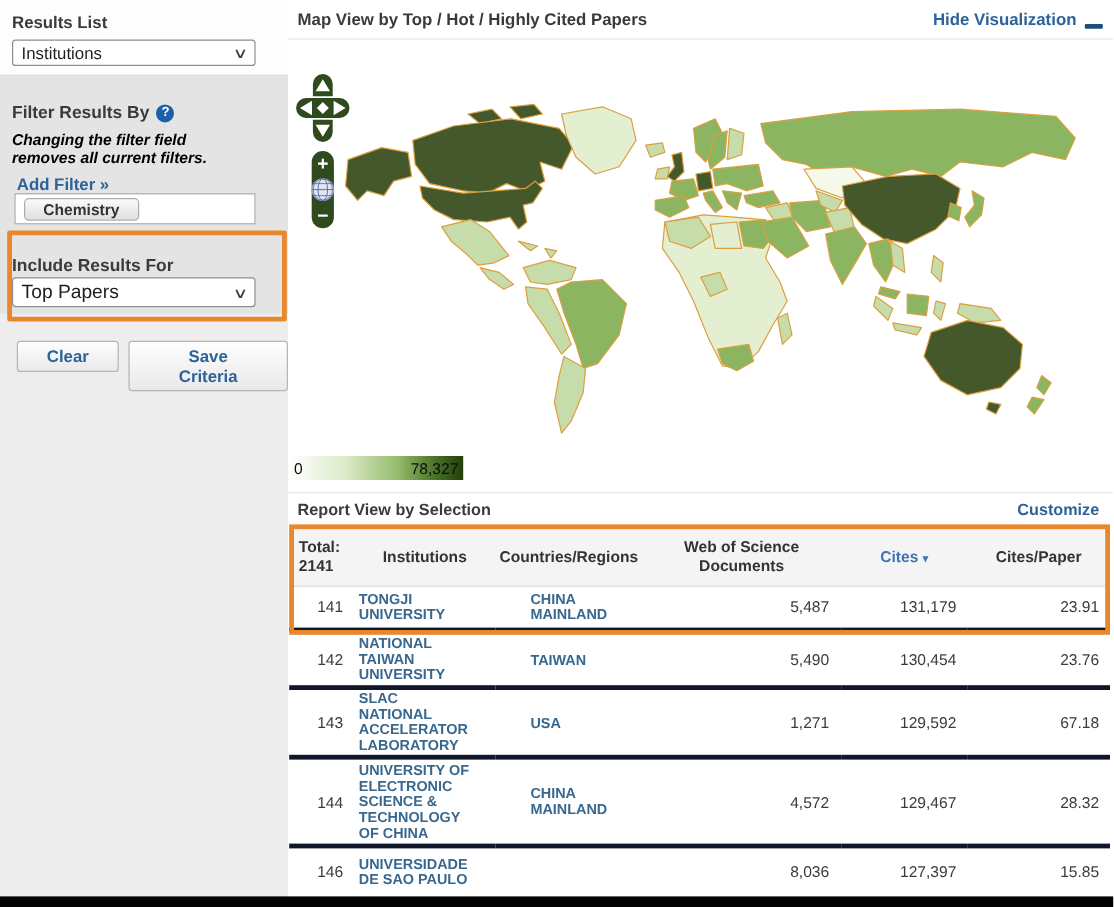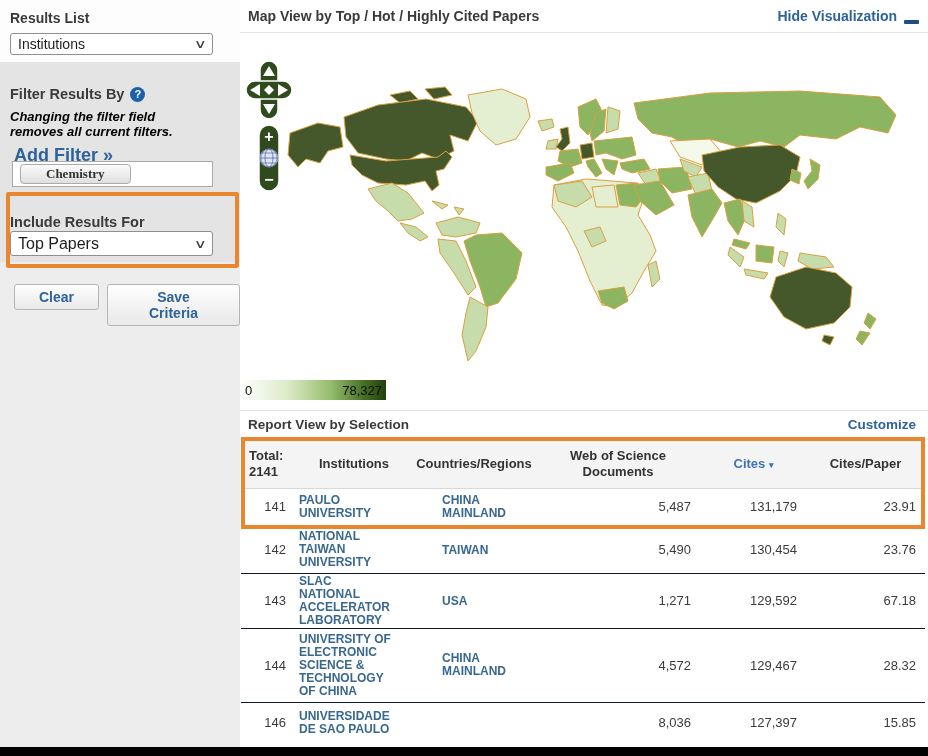--- a/index.html
+++ b/index.html
@@ -14,26 +14,26 @@
           display:flex;align-items:center;justify-content:space-between;padding:0 7px;
           border-radius:3px;font-size:14px;color:#1d1d1d;margin-top:7px;cursor:default;}
   .select .chev{font-size:12px;color:#444;transform:scaleX(1.5);}
   .select.big{height:25px;font-size:16px;}
 
   .filter-panel{position:absolute;top:62px;left:0;width:240px;height:200px;background:#e4e4e5;}
   .fp-title{position:absolute;top:24px;left:10px;font-size:14.5px;font-weight:bold;color:#3a3a3a;display:flex;align-items:center;gap:6px;}
   .help{display:inline-flex;width:15px;height:15px;border-radius:50%;background:#1d5fa8;color:#fff;
         font-size:11px;font-weight:bold;align-items:center;justify-content:center;cursor:pointer;}
   .fp-note{position:absolute;top:47px;left:10px;font-size:13px;font-weight:bold;font-style:italic;color:#000000;line-height:15px;}
-  .add-filter{position:absolute;top:83px;left:14px;font-size:18px;font-weight:bold;color:#2d6399;text-decoration:none;cursor:pointer;}
+  .add-filter{position:absolute;top:83px;left:14px;font-size:14px;font-weight:bold;color:#2d6399;text-decoration:none;cursor:pointer;}
   .filter-input{position:absolute;top:99px;left:12px;width:201px;height:26px;background:#fff;border:1px solid #a9a9a9;
                 box-sizing:border-box;display:flex;align-items:center;padding-left:7px;}
   .filter-tag{background:linear-gradient(#fbfbfb,#dfdfdf);border:1px solid #ababab;border-radius:4px;
-              font-family:Liberation Serif, serif;font-size:13px;font-weight:bold;color:#333;
-              padding:1px 25px;cursor:pointer;}
+              font-family:Liberation Sans, sans-serif;font-size:13px;font-weight:bold;color:#333;
+              padding:1px 15px;cursor:pointer;}
   .include-label{position:absolute;top:152px;left:10px;font-size:14.5px;font-weight:bold;color:#3a3a3a;}
   .filter-panel .select.big{position:absolute;top:169px;left:10px;margin-top:0;}
   .box1{position:absolute;top:130px;left:6px;width:233px;height:76px;border:4px solid #e8872e;
         border-radius:2px;box-sizing:border-box;z-index:6;pointer-events:none;}
   .sidebar-lower{position:absolute;top:262px;left:0;width:240px;height:494px;background:#ededee;}
   .btn{position:absolute;top:22px;background:linear-gradient(#fefefe,#e9e9e9);border:1px solid #b5b5b5;
        border-radius:3px;font-family:"Liberation Sans",sans-serif;font-size:14px;font-weight:bold;
        color:#2d6399;padding:4px 24px;cursor:pointer;}
   .btn.clear{left:14px;}
   .btn.save{left:75px;margin-left:32px;}
@@ -65,21 +65,21 @@
   table.report col.c1{width:54px;} table.report col.c2{width:118px;} table.report col.c3{width:122px;}
   table.report col.c4{width:166px;} table.report col.c5{width:105px;} table.report col.c6{width:119px;}
   thead tr{height:47px;background:#f4f4f4;}
   th{font-size:13px;font-weight:bold;color:#333;border-bottom:1px solid #d8d8d8;line-height:16px;}
   th.total{text-align:left;padding-left:8px;}
   th .cites-link{color:#3f74b3;cursor:pointer;}
   th .sort-caret{color:#3f74b3;font-size:9px;}
   tbody tr:nth-child(1){height:37px;} tbody tr:nth-child(2){height:48px;}
   tbody tr:nth-child(3){height:47px;} tbody tr:nth-child(4){height:74px;}
   tbody tr:nth-child(5){height:41px;} tbody tr:nth-child(6){height:40px;}
-  td{border-top:1px solid #0f172a;font-size:13px;color:#3b3b3b;vertical-align:middle;}
+  td{border-top:4px solid #0f172a;font-size:13px;color:#3b3b3b;vertical-align:middle;}
   tbody tr:nth-child(1) td{border-top:none;}
   td.rank{text-align:right;padding-right:9px;}
   td.inst{padding-left:4px;} td.ctry{padding-left:29px;}
   td.inst a,td.ctry a{display:inline-block;font-size:12px;font-weight:bold;color:#39688f;
                       line-height:13px;text-decoration:none;cursor:pointer;}
   td.inst a{width:92px;} td.ctry a{width:80px;}
   td.num1{text-align:right;padding-right:10px;}
   td.num2{text-align:right;padding-right:9px;}
   td.num3{text-align:right;padding-right:9px;}
 
@@ -260,21 +260,21 @@
             <th>
               <span class="cites-link">Cites</span>
               <span class="sort-caret">▾</span>
             </th>
             <th>Cites/Paper</th>
           </tr>
         </thead>
         <tbody>
           <tr>
             <td class="rank">141</td>
-            <td class="inst"><a>PAULO UNIVERSITY</a></td>
+            <td class="inst"><a>TONGJI UNIVERSITY</a></td>
             <td class="ctry"><a>CHINA MAINLAND</a></td>
             <td class="num1">5,487</td>
             <td class="num2">131,179</td>
             <td class="num3">23.91</td>
           </tr>
           <tr>
             <td class="rank">142</td>
             <td class="inst"><a>NATIONAL TAIWAN UNIVERSITY</a></td>
             <td class="ctry"><a>TAIWAN</a></td>
             <td class="num1">5,490</td>

